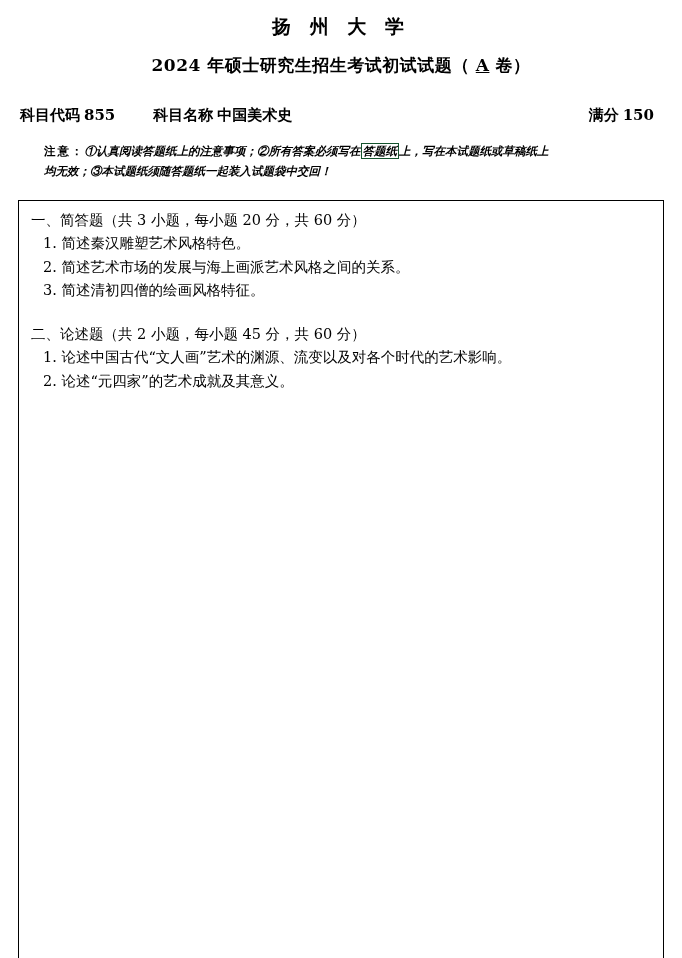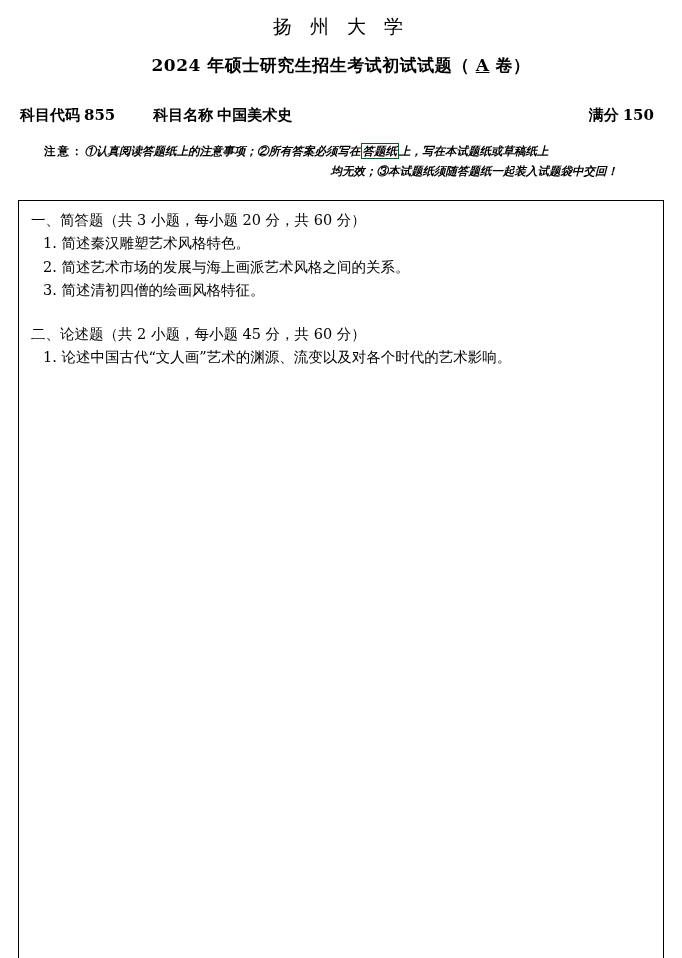--- a/index.html
+++ b/index.html
@@ -19,21 +19,21 @@
     width: 682px;
     height: 958px;
     box-sizing: border-box;
     padding: 0 18px;
   }
 
   
   .univ-title {
     text-align: center;
     font-size: 19px;
-    font-weight: normal;
+    font-weight: bold;
     letter-spacing: 6px;
     margin-top: 14px;
     font-family: "DejaVu Serif", "Liberation Serif", serif;
   }
   .exam-title {
     text-align: center;
     font-size: 17px;
     font-weight: bold;
     margin-top: 14px;
     letter-spacing: 0.5px;
@@ -66,21 +66,21 @@
     margin-top: 16px;
     font-size: 11.5px;
     font-weight: bold;
     font-style: italic;
     line-height: 1.75;
     padding: 0 6px 0 26px;
   }
   .notice .line1 { display: block; white-space: nowrap; }
   .notice .line2 {
     display: block;
-    text-align: right;
+    text-align: left;
     white-space: nowrap;
     padding-right: 40px;
   }
   .notice .lead {
     font-style: normal;
     letter-spacing: 2px;
   }
   .boxed {
     border: 1px solid #14532d;
     padding: 0 1px;
@@ -145,16 +145,17 @@
       <div class="q-item">1. 简述秦汉雕塑艺术风格特色。</div>
       <div class="q-item">2. 简述艺术市场的发展与海上画派艺术风格之间的关系。</div>
       <div class="q-item">3. 简述清初四僧的绘画风格特征。</div>
     </div>
 
     <div class="sec-gap"></div>
 
     <div>
       <div class="sec-head">二、论述题（共 2 小题，每小题 45 分，共 60 分）</div>
       <div class="q-item">1. 论述中国古代“文人画”艺术的渊源、流变以及对各个时代的艺术影响。</div>
+      <div class="q-item">2. 论述“元四家”的艺术成就及其意义。</div>
     </div>
 
   </div>
 </div>
 
 </body></html>

